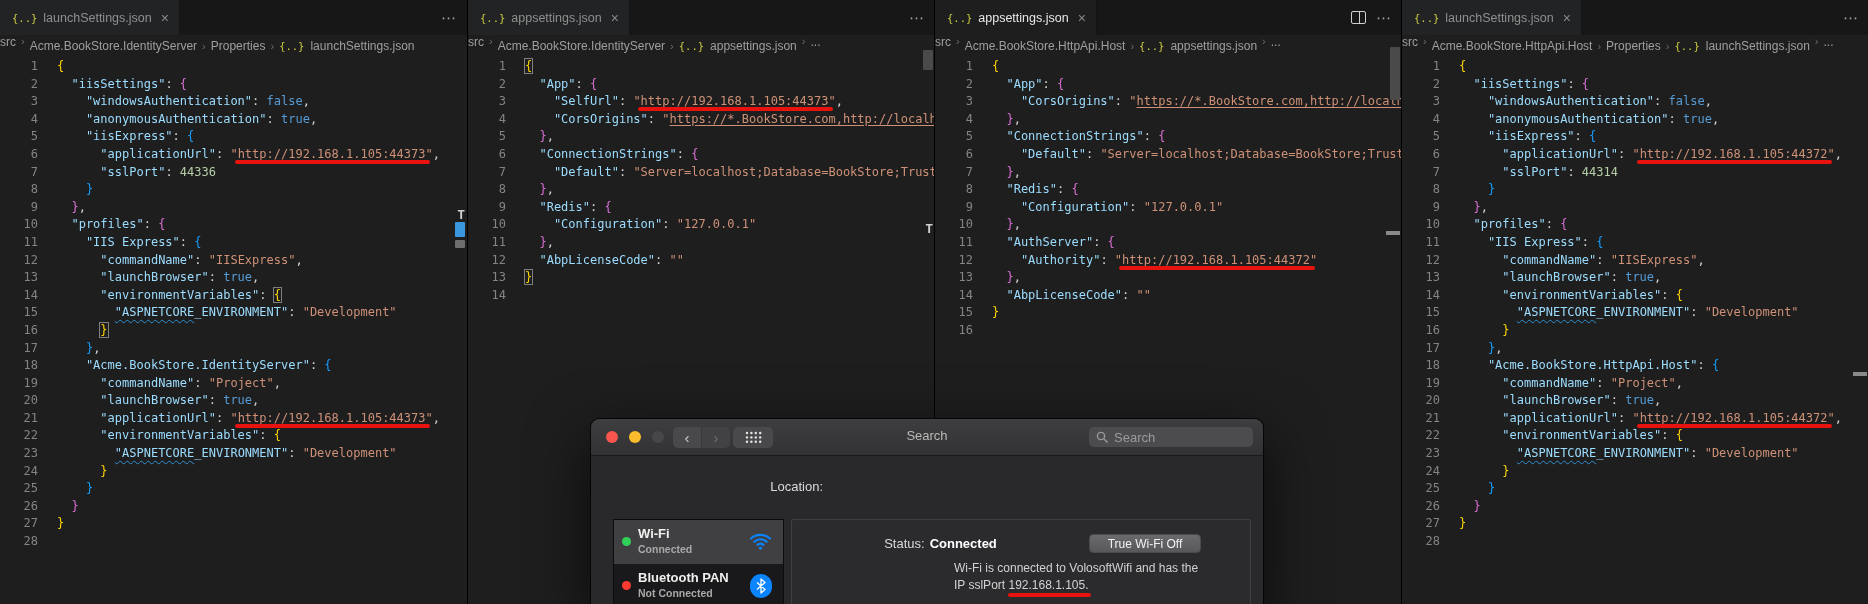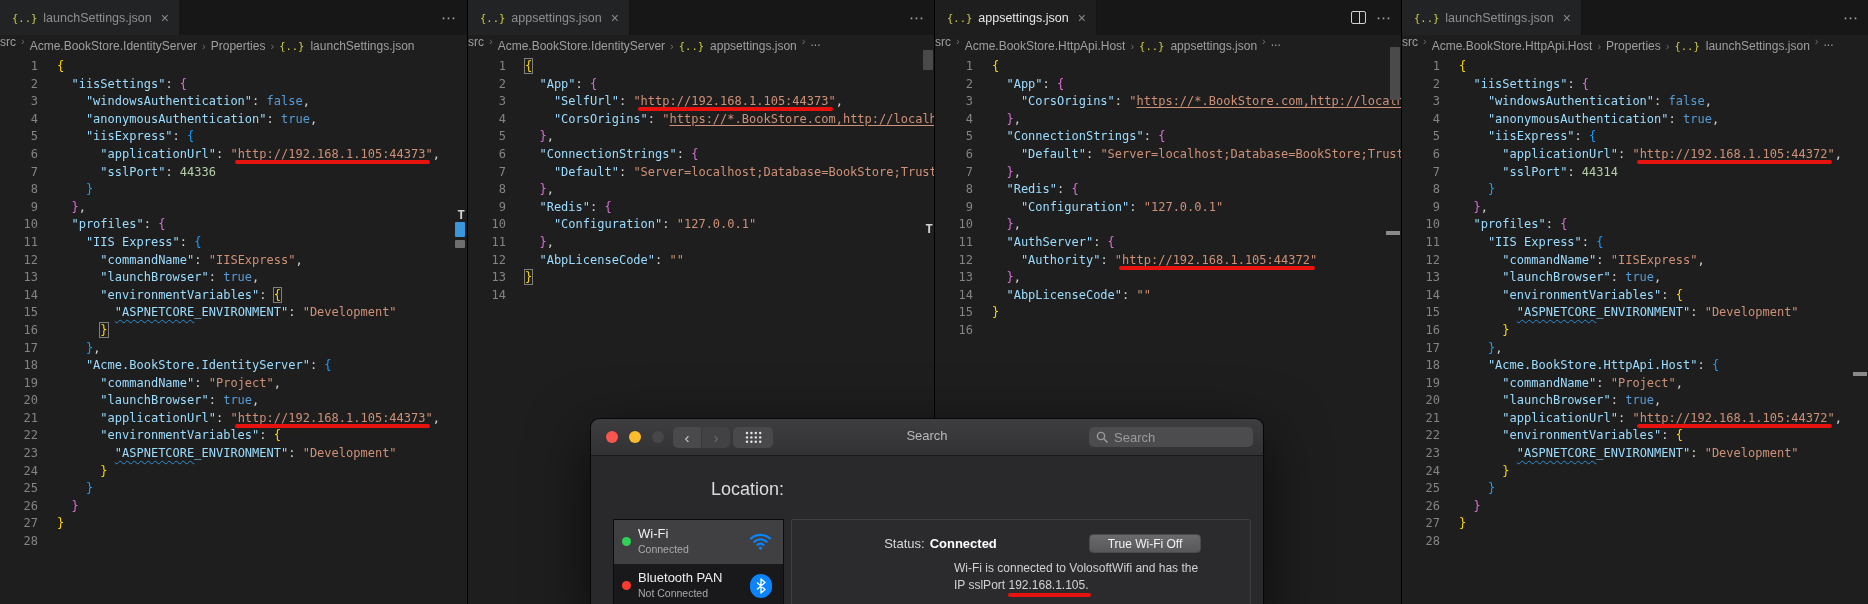--- a/index.html
+++ b/index.html
@@ -50,30 +50,30 @@
   .navgrp{position:absolute;left:82px;top:8px;display:flex;}
   .navbtn{width:28px;height:21px;background:#49494b;display:flex;align-items:center;justify-content:center;
           font-size:15px;color:#cfcfcf;cursor:pointer;}
   .navbtn.back{border-radius:5px 0 0 5px;border-right:1px solid #39393b;}
   .navbtn.fwd{border-radius:0 5px 5px 0;color:#6e6e70;background:#424244;}
   .gridbtn{position:absolute;left:142px;top:8px;width:40px;height:21px;background:#49494b;border-radius:5px;
            display:flex;align-items:center;justify-content:center;cursor:pointer;}
   .wtitle{position:absolute;left:0;right:0;top:9px;text-align:center;font-size:13px;color:#b9b9b9;}
   .search{position:absolute;right:10px;top:8px;width:164px;height:20px;background:#4c4c4f;border-radius:5px;
           display:flex;align-items:center;padding-left:7px;box-sizing:border-box;color:#9b9b9b;font-size:13px;gap:5px;}
-  .locrow{position:absolute;left:120px;top:60px;width:112px;font-size:18px;color:#dadada;}
+  .locrow{position:absolute;left:120px;top:60px;width:112px;text-align:right;font-size:13px;color:#dadada;}
   .dropdown{position:absolute;left:238px;top:57px;width:260px;height:22px;border-radius:4px;
             background:linear-gradient(#707072,#59595b);display:flex;align-items:center;
             font-size:13px;color:#fff;padding-left:9px;box-sizing:border-box;cursor:pointer;}
   .stepper{position:absolute;right:0;top:0;width:17px;height:22px;border-radius:0 4px 4px 0;
            background:linear-gradient(#d2434a,#a92f35);display:flex;flex-direction:column;align-items:center;justify-content:center;gap:2px;}
   .arr{width:0;height:0;border-left:3.5px solid transparent;border-right:3.5px solid transparent;}
   .arr.up{border-bottom:4px solid #fff;} .arr.dn{border-top:4px solid #fff;}
   .svclist{position:absolute;left:22px;top:100px;width:171px;height:100px;background:#232325;border:1px solid #0c0c0c;box-sizing:border-box;}
-  .svc{position:relative;height:44px;cursor:pointer;}
+  .svc{position:relative;height:44px;cursor:pointer;font-weight:bold;}
   .svc.sel{background:#404043;} .svc.dark{background:#19191b;}
   .dot{position:absolute;left:8px;top:17px;width:9px;height:9px;border-radius:50%;}
   .svcname{position:absolute;left:24px;top:6px;font-size:13px;color:#efefef;}
   .svcstat{position:absolute;left:24px;top:23px;font-size:10.5px;color:#a9a9a9;}
   .svcicon{position:absolute;right:9px;top:9px;}
   .bticon{position:absolute;right:11px;top:10px;width:22px;height:24px;border-radius:50%/46%;background:#0a84ff;
           display:flex;align-items:center;justify-content:center;}
   .panel{position:absolute;left:200px;top:100px;width:460px;height:100px;background:#2b2b2d;
          border:1px solid #3f3f41;border-radius:2px;box-sizing:border-box;}
   .strow{position:absolute;left:0;top:16px;width:297px;text-align:center;font-size:13px;}

